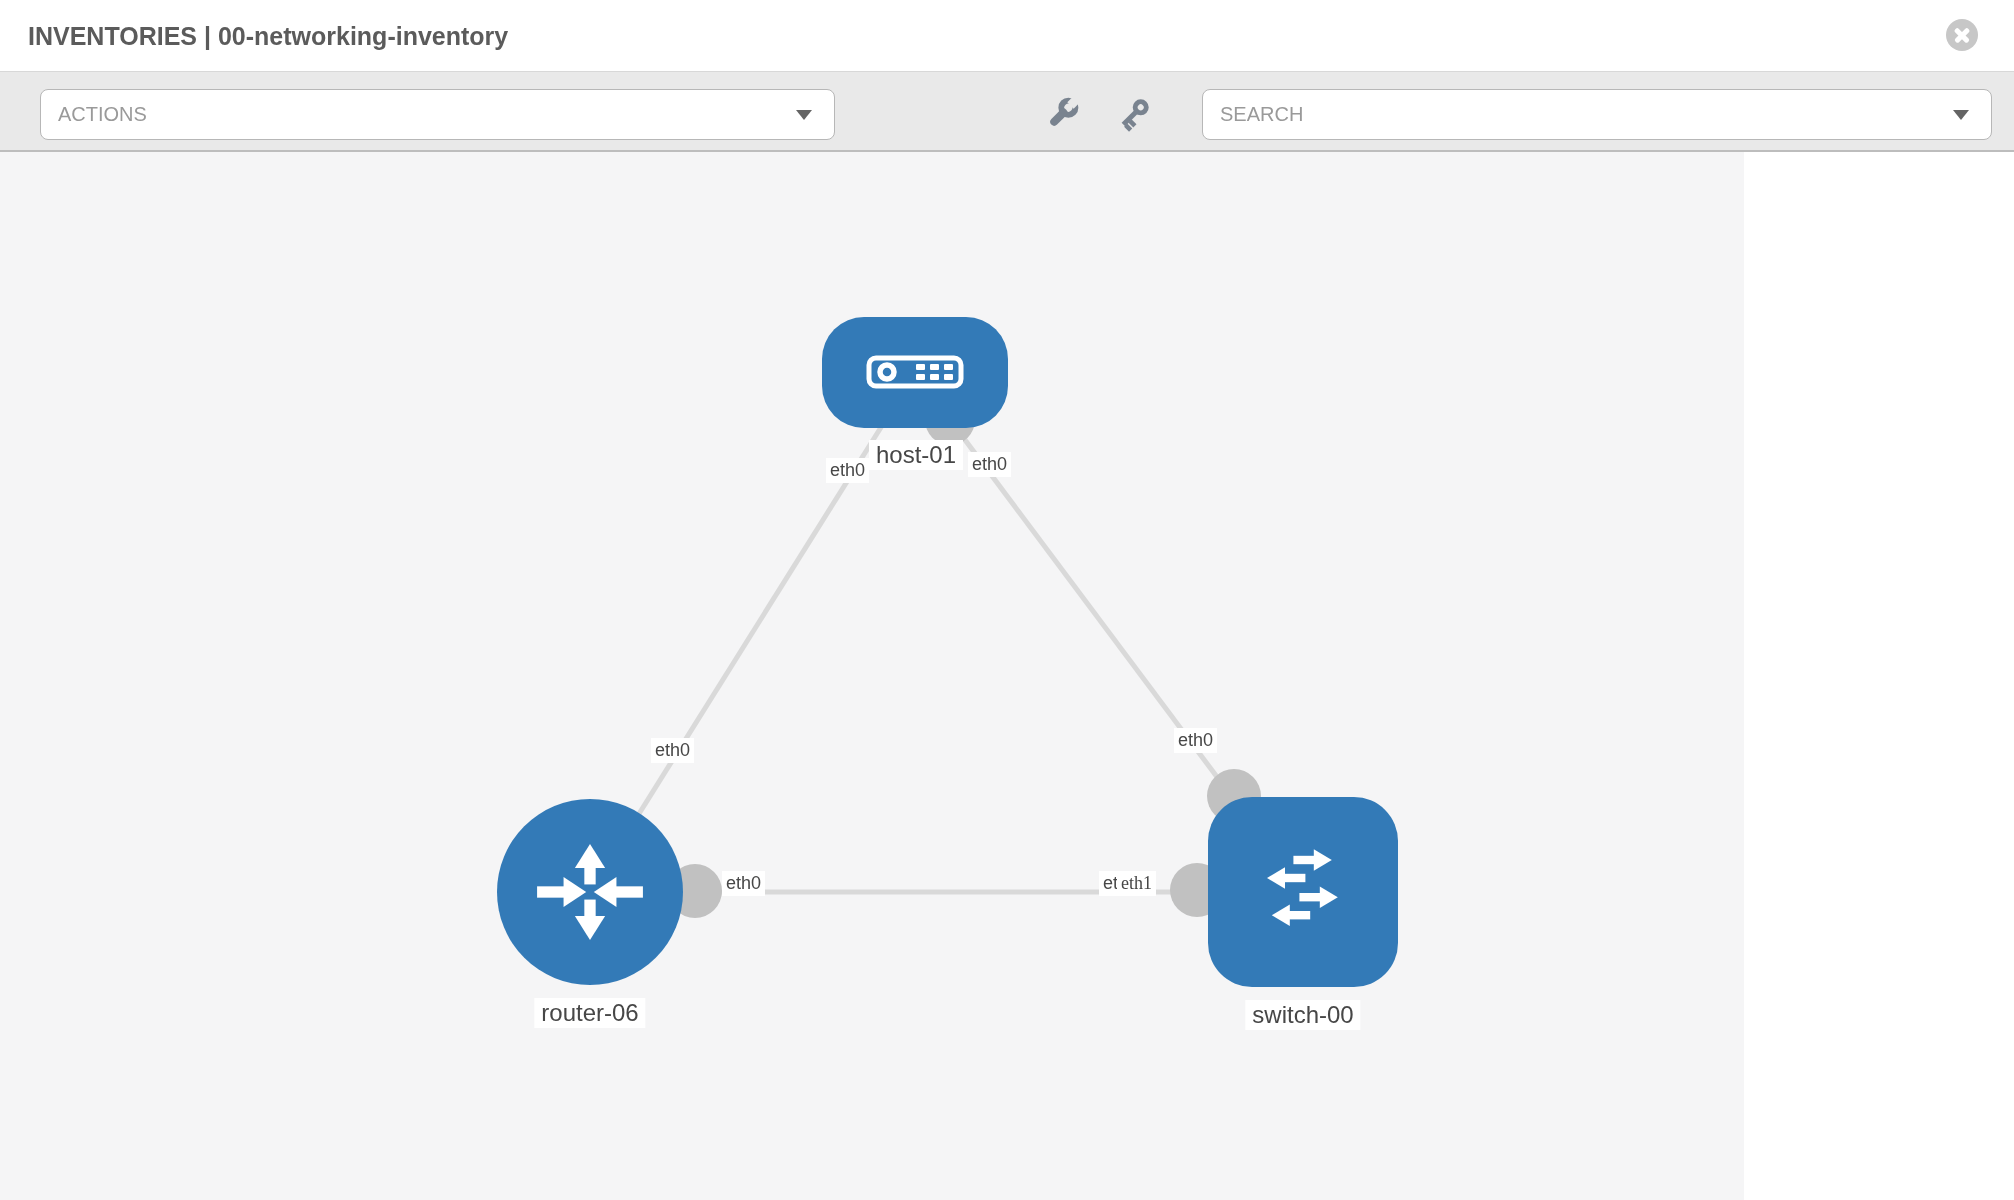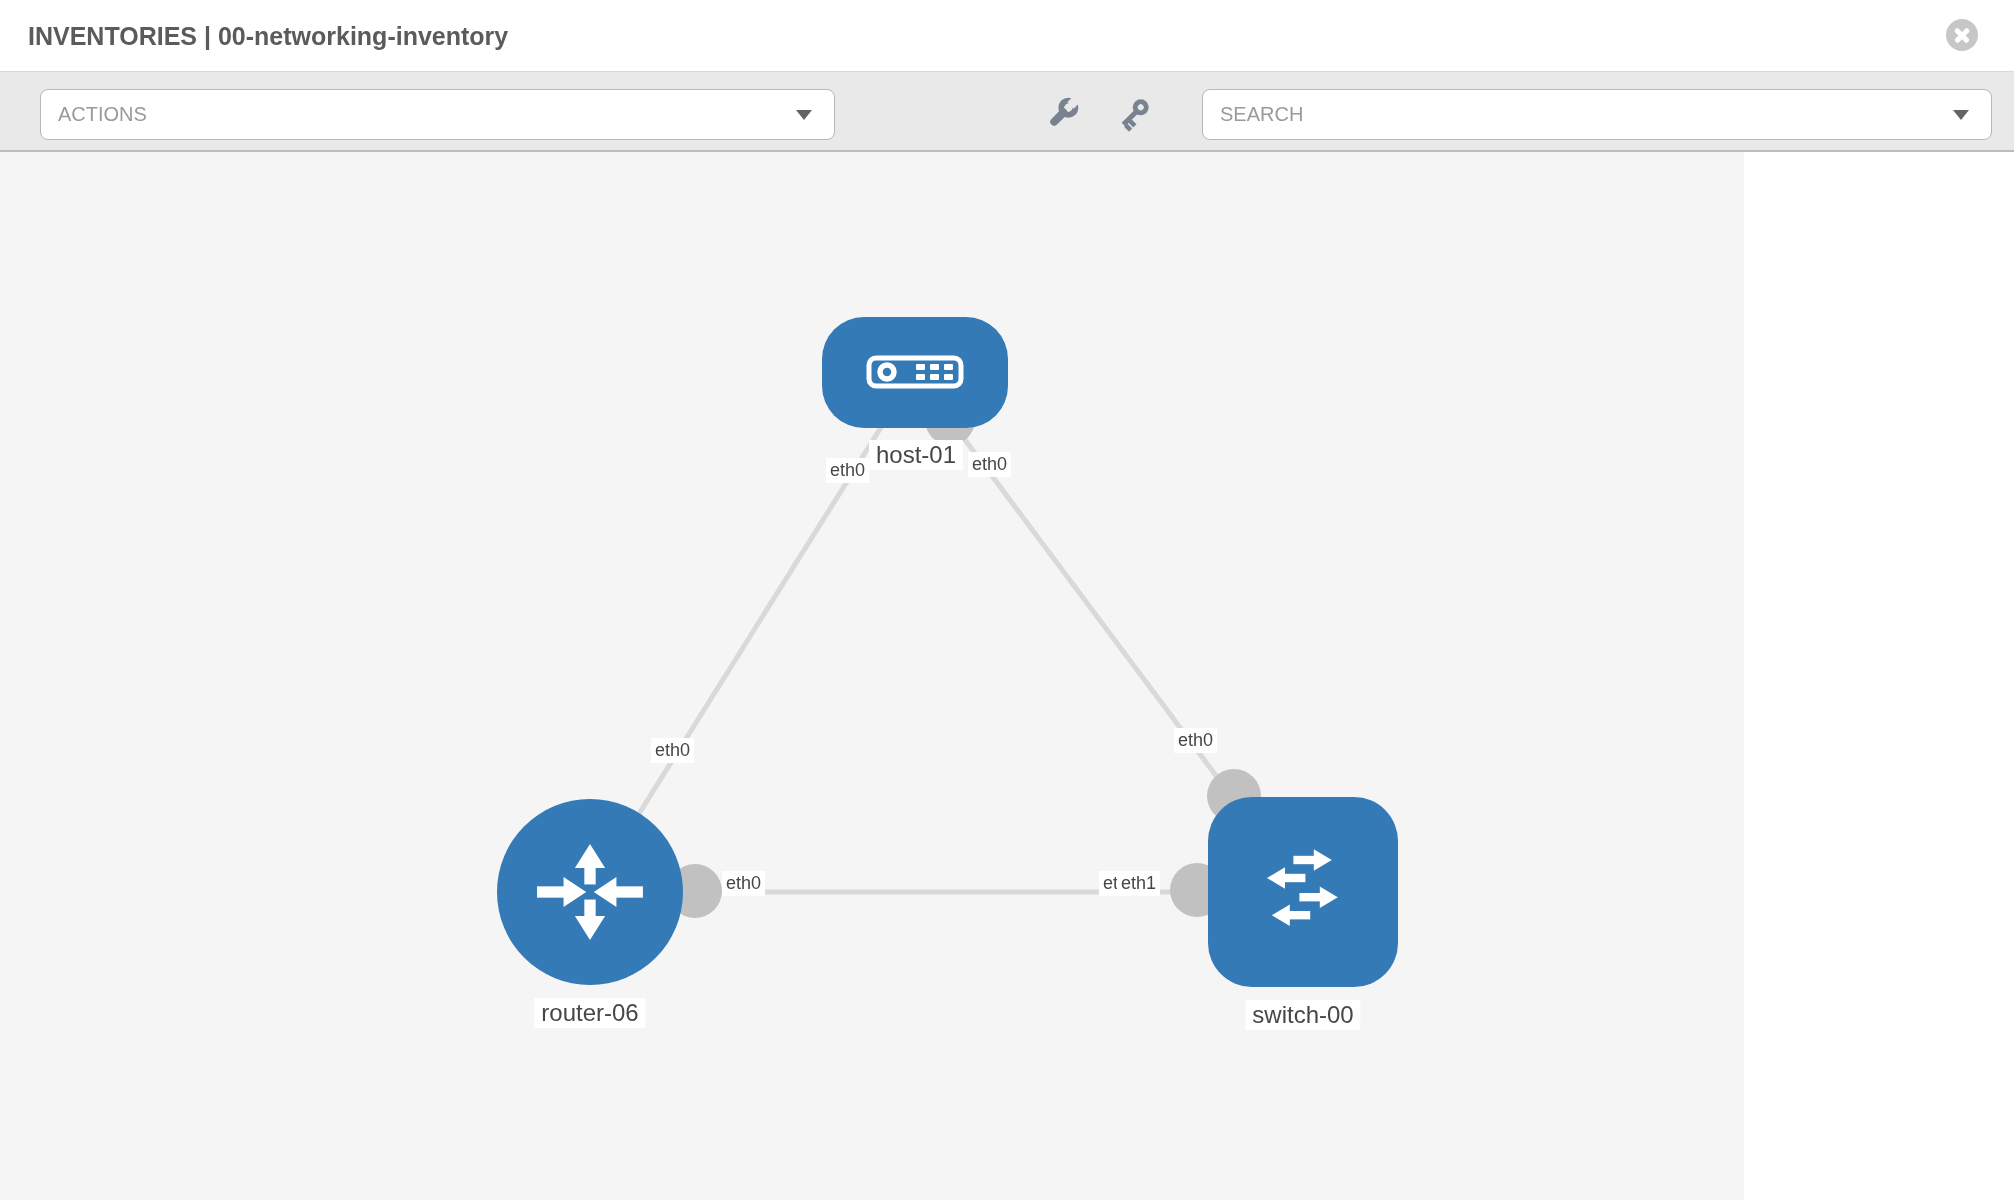--- a/index.html
+++ b/index.html
@@ -156,19 +156,19 @@
       <polygon points="39,62 39,80 24,71" stroke="none"></polygon>
     </g>
   </svg>
 
   <span class="eth-label" style="left:826px; top:306px;">eth0</span>
   <span class="eth-label" style="left:651px; top:586px;">eth0</span>
   <span class="eth-label" style="left:968px; top:300px;">eth0</span>
   <span class="eth-label" style="left:1174px; top:576px;">eth0</span>
   <span class="eth-label" style="left:722px; top:719px;">eth0</span>
   <span class="eth-label" style="left:1099px; top:719px;">eth0</span>
-  <span class="eth-label" style="left:1117px; top:719px;">eth1</span>
+  <span class="eth-label" style="left:1117px; top:719px;font-family:Liberation Serif, serif;">eth1</span>
 
   <span class="node-label" style="left:916px;  top:288px;">host-01</span>
   <span class="node-label" style="left:590px;  top:846px;">router-06</span>
   <span class="node-label" style="left:1303px; top:848px;">switch-00</span>
 
 </div>
 
 </body></html>

